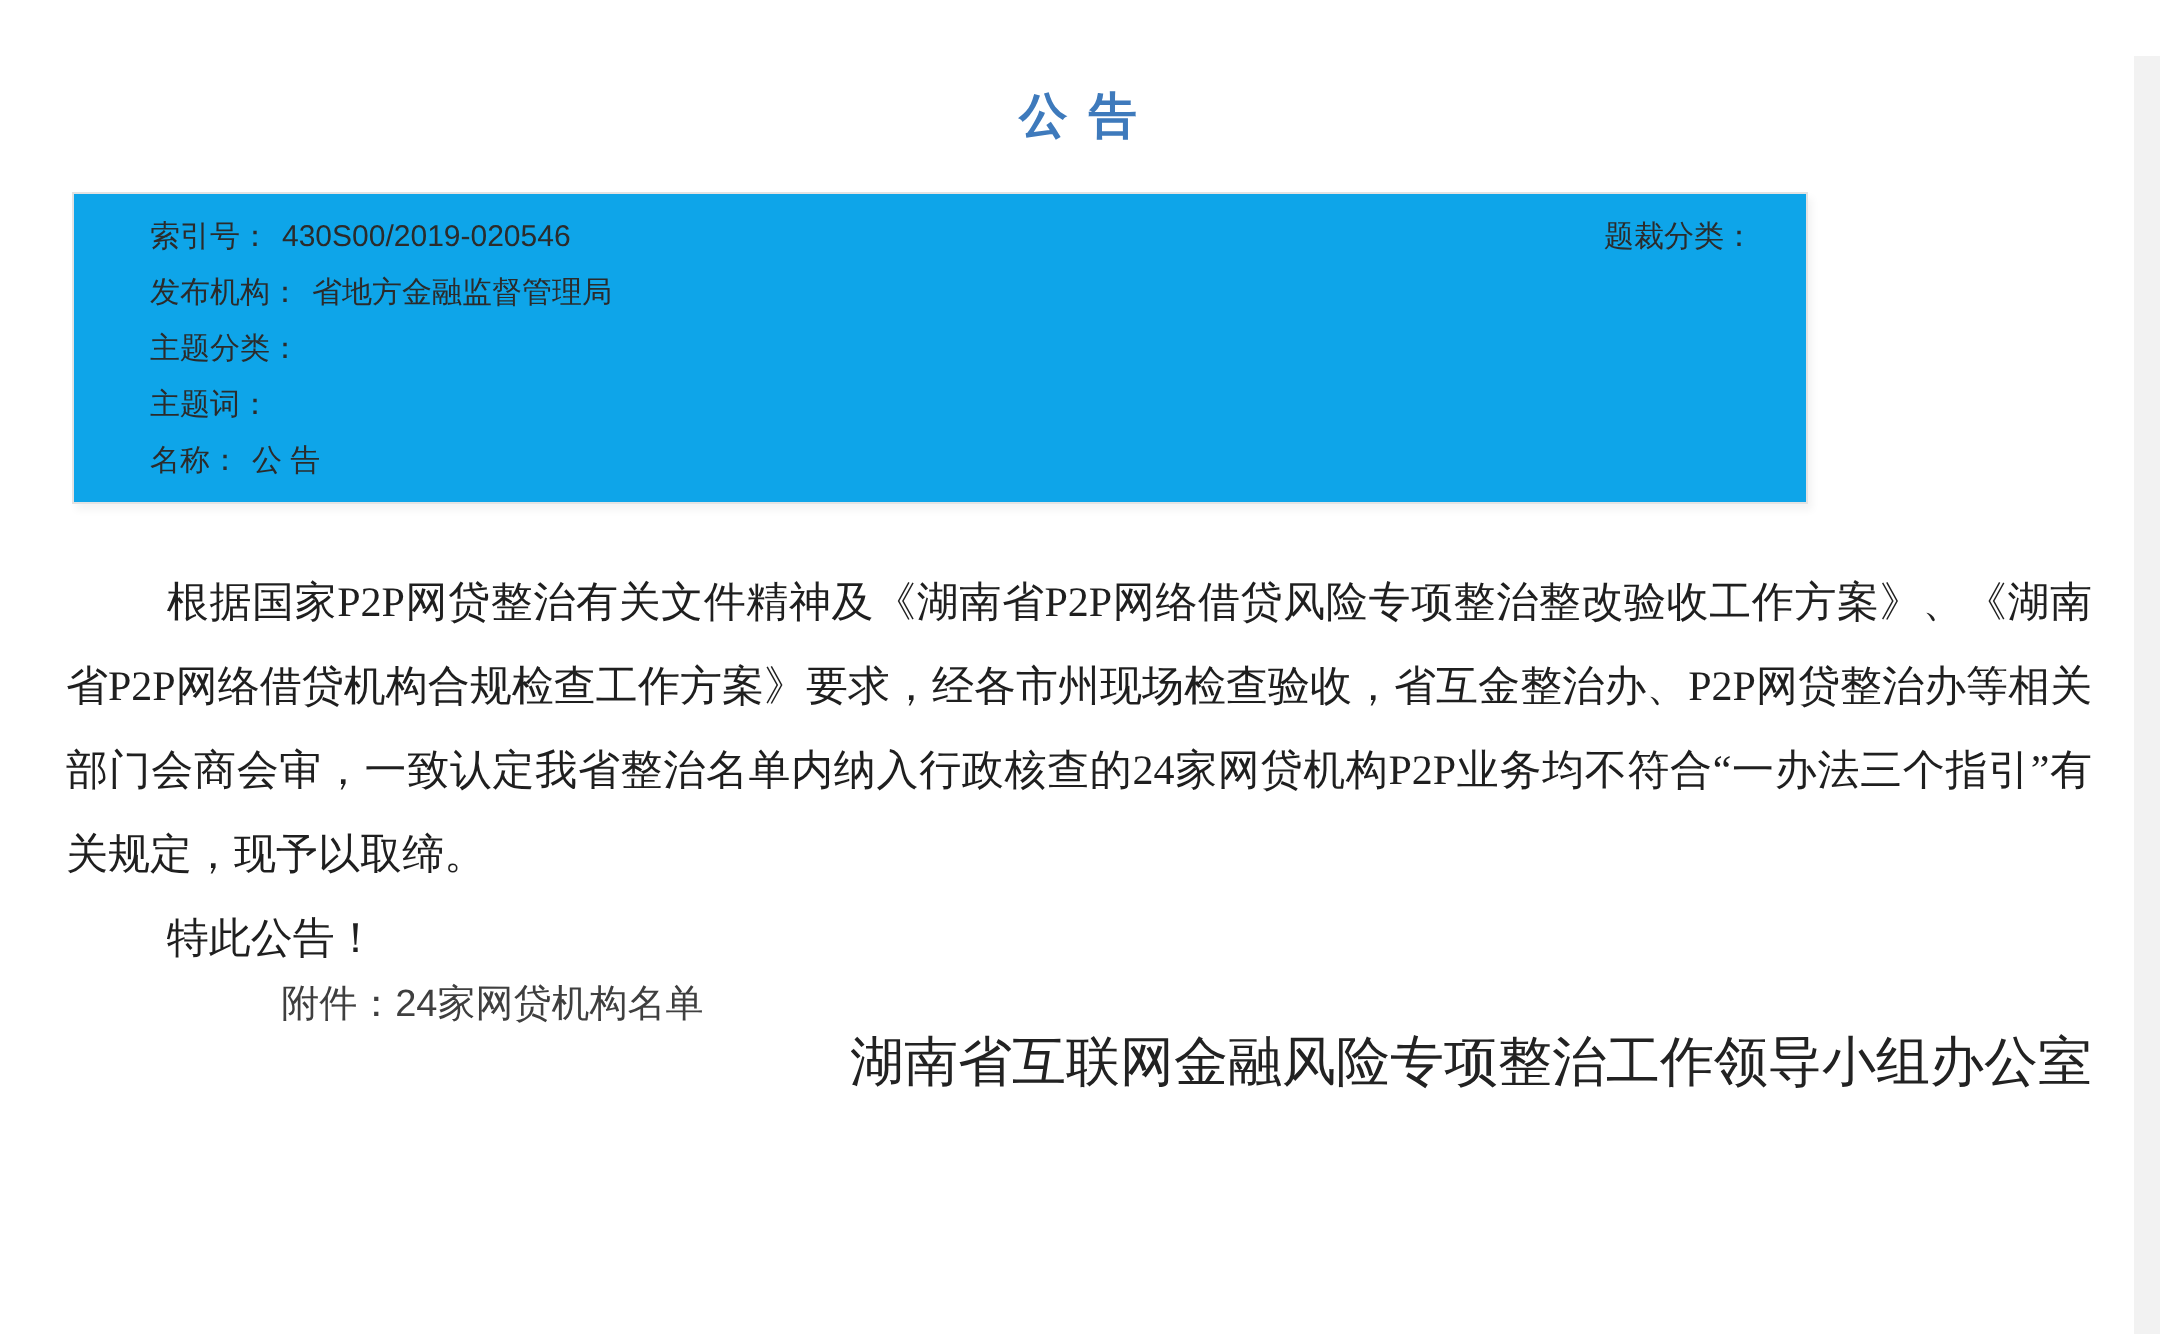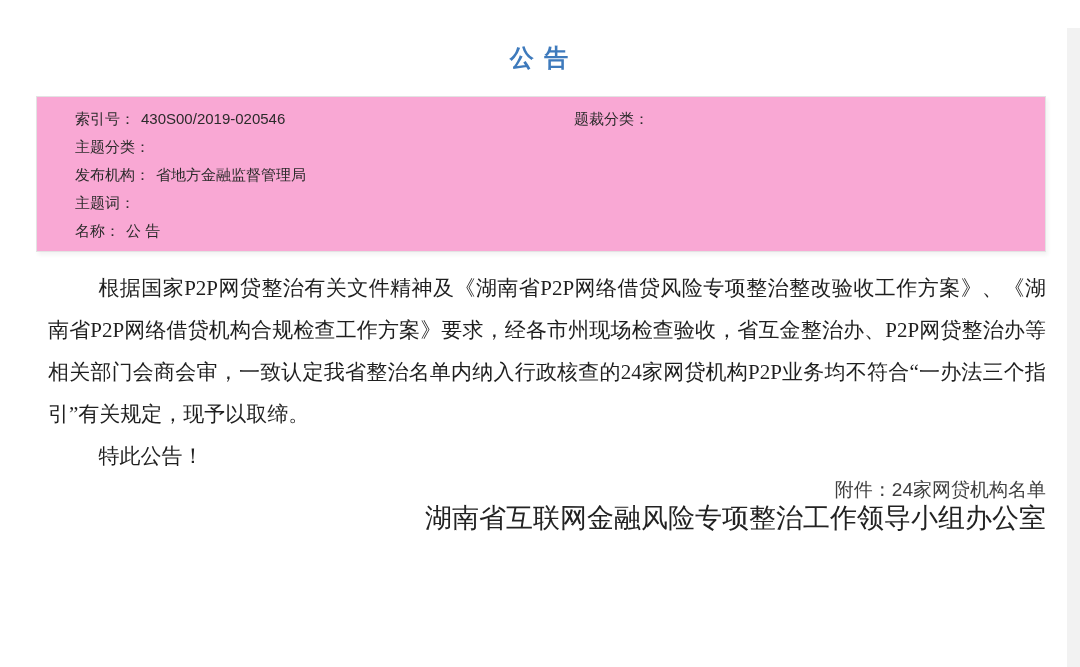--- a/index.html
+++ b/index.html
@@ -12,57 +12,56 @@
     margin-top:28px;
   }
   .doc-title{
     position:absolute;top:14px;left:0;width:1080px;
     text-align:center;
     font-size:24px;font-weight:bold;
     color:#3e7abc;
     letter-spacing:2px;
   }
   .meta-box{
-    position:absolute;left:36px;top:68px;width:1010px;height:156px;
+    position:absolute;left:36px;top:68px;width:868px;height:156px;
     box-sizing:border-box;
     border:1px solid #e3e3e3;
     box-shadow:2px 3px 4px rgba(0,0,0,0.05);
     padding:8px 20px 8px 38px;
     display:flex;
-    background:#f9a8d4;
-    gap:37px;
+    background:#0ea5e9;
   }
   .meta-col-left{width:462px;}
-  .meta-col-right{flex:1;}
+  .meta-col-right{flex:1;text-align:right;}
   .meta-row{
     line-height:28px;
     font-size:15px;
     color:#2b2b2b;
     white-space:nowrap;
   }
   .meta-label{color:#2b2b2b;}
   .meta-value{margin-left:6px;}
   .doc-body{
-    position:absolute;left:0;top:239px;width:1080px;
+    position:absolute;left:0;top:252px;width:1080px;
     box-sizing:border-box;
-    padding:0 34px 0 48px;
+    padding:0 34px 0 33px;
     font-family:"Liberation Serif","DejaVu Serif",serif;
     font-size:21px;line-height:42px;
     color:#1f1f1f;
     text-align:justify;
   }
   .doc-body p{margin:0;text-indent:2.4em;}
   .attachment-line{
     margin-top:19px;
     text-indent:0;
     padding-left:62px;
     font-family:"Liberation Sans","DejaVu Sans",sans-serif;
     font-size:19px;line-height:26px;
     color:#3f3f3f;
-    text-align:right;
+    text-align:left;
   }
   .signature-line{
     margin-top:47px;
     text-align:right;
     font-size:27px;line-height:30px;
     color:#222222;
     text-indent:0;
   }
   .scrollbar-track{
     position:absolute;right:0;top:0;width:13px;height:667px;
@@ -79,24 +78,24 @@
 <div class="page">
 
   <div class="doc-title">公 告</div>
 
   <div class="meta-box">
     <div class="meta-col-left">
       <div class="meta-row">
         <span class="meta-label">索引号：</span><span class="meta-value">430S00/2019-020546</span>
       </div>
       <div class="meta-row">
-        <span class="meta-label">主题分类：</span><span class="meta-value"></span>
+        <span class="meta-label">发布机构：</span><span class="meta-value">省地方金融监督管理局</span>
       </div>
       <div class="meta-row">
-        <span class="meta-label">发布机构：</span><span class="meta-value">省地方金融监督管理局</span>
+        <span class="meta-label">主题分类：</span><span class="meta-value"></span>
       </div>
       <div class="meta-row">
         <span class="meta-label">主题词：</span><span class="meta-value"></span>
       </div>
       <div class="meta-row">
         <span class="meta-label">名称：</span><span class="meta-value">公 告</span>
       </div>
     </div>
     <div class="meta-col-right">
       <div class="meta-row">

